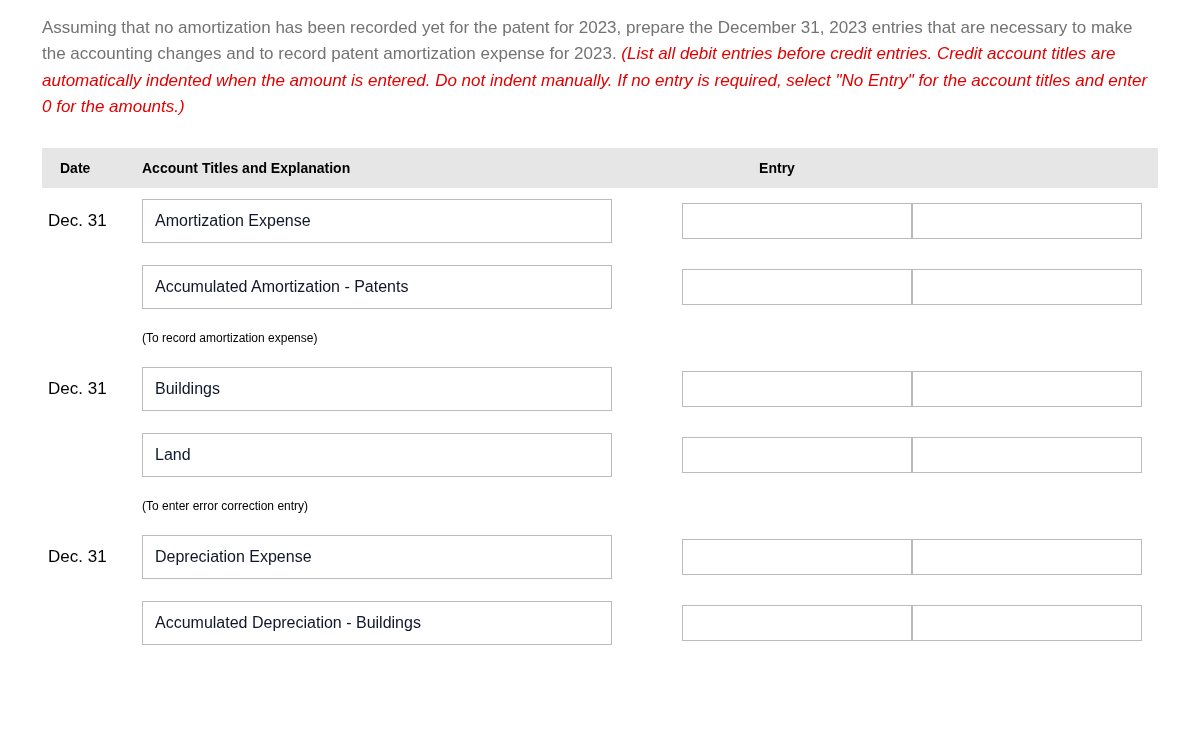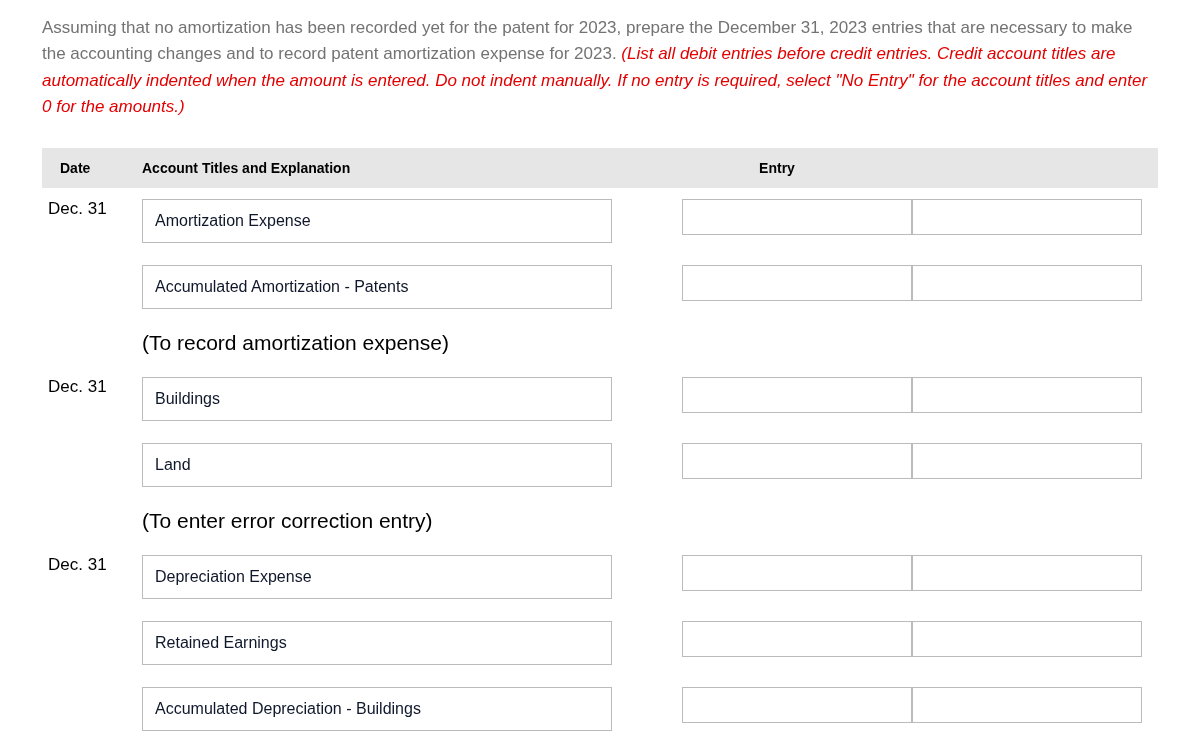--- a/index.html
+++ b/index.html
@@ -52,20 +52,21 @@
       padding-right: 70px;
     }
     .col-credit {
       width: 250px;
       text-align: center;
       padding-left: 70px;
       padding-right: 70px;
     }
     .table-row {
       display: flex;
+      align-items: center;
       padding: 11px 0;
     }
     .date-cell {
       width: 100px;
       padding-left: 6px;
       font-size: 17px;
     }
     .account-cell {
       width: 510px;
     }
@@ -97,21 +98,21 @@
       font-size: 16px;
       background: #fff;
       font-family: inherit;
     }
     .description-row {
       display: flex;
       padding: 11px 0;
     }
     .description-text {
       padding-left: 0;
-      font-size: 21px;
+      font-size: 12px;
       color: #000;
     }
   </style>
 </head>
 <body>
 
 <div class="instructions">
   <span class="black-text">Assuming that no amortization has been recorded yet for the patent for 2023, prepare the December 31, 2023 entries that are necessary to make the accounting changes and to record patent amortization expense for 2023. </span><span class="red-text">(List all debit entries before credit entries. Credit account titles are automatically indented when the amount is entered. Do not indent manually. If no entry is required, select "No Entry" for the account titles and enter 0 for the amounts.)</span>
 </div>
 
@@ -190,32 +191,20 @@
       <input type="text" class="account-input" value="Depreciation Expense" style="">
     </div>
     <div class="debit-cell">
       <input type="text" class="amount-input" value="" style="">
     </div>
     <div class="credit-cell">
       <input type="text" class="amount-input" value="" style="">
     </div>
   </div>
 
-  <div class="table-row">
-    <div class="date-cell"></div>
-    <div class="account-cell">
-      <input type="text" class="account-input" value="Retained Earnings" style="">
-    </div>
-    <div class="debit-cell">
-      <input type="text" class="amount-input" value="" style="">
-    </div>
-    <div class="credit-cell">
-      <input type="text" class="amount-input" value="" style="">
-    </div>
-  </div>
 
   <div class="table-row">
     <div class="date-cell"></div>
     <div class="account-cell">
       <input type="text" class="account-input" value="Accumulated Depreciation - Buildings" style="">
     </div>
     <div class="debit-cell">
       <input type="text" class="amount-input" value="" style="">
     </div>
     <div class="credit-cell">

